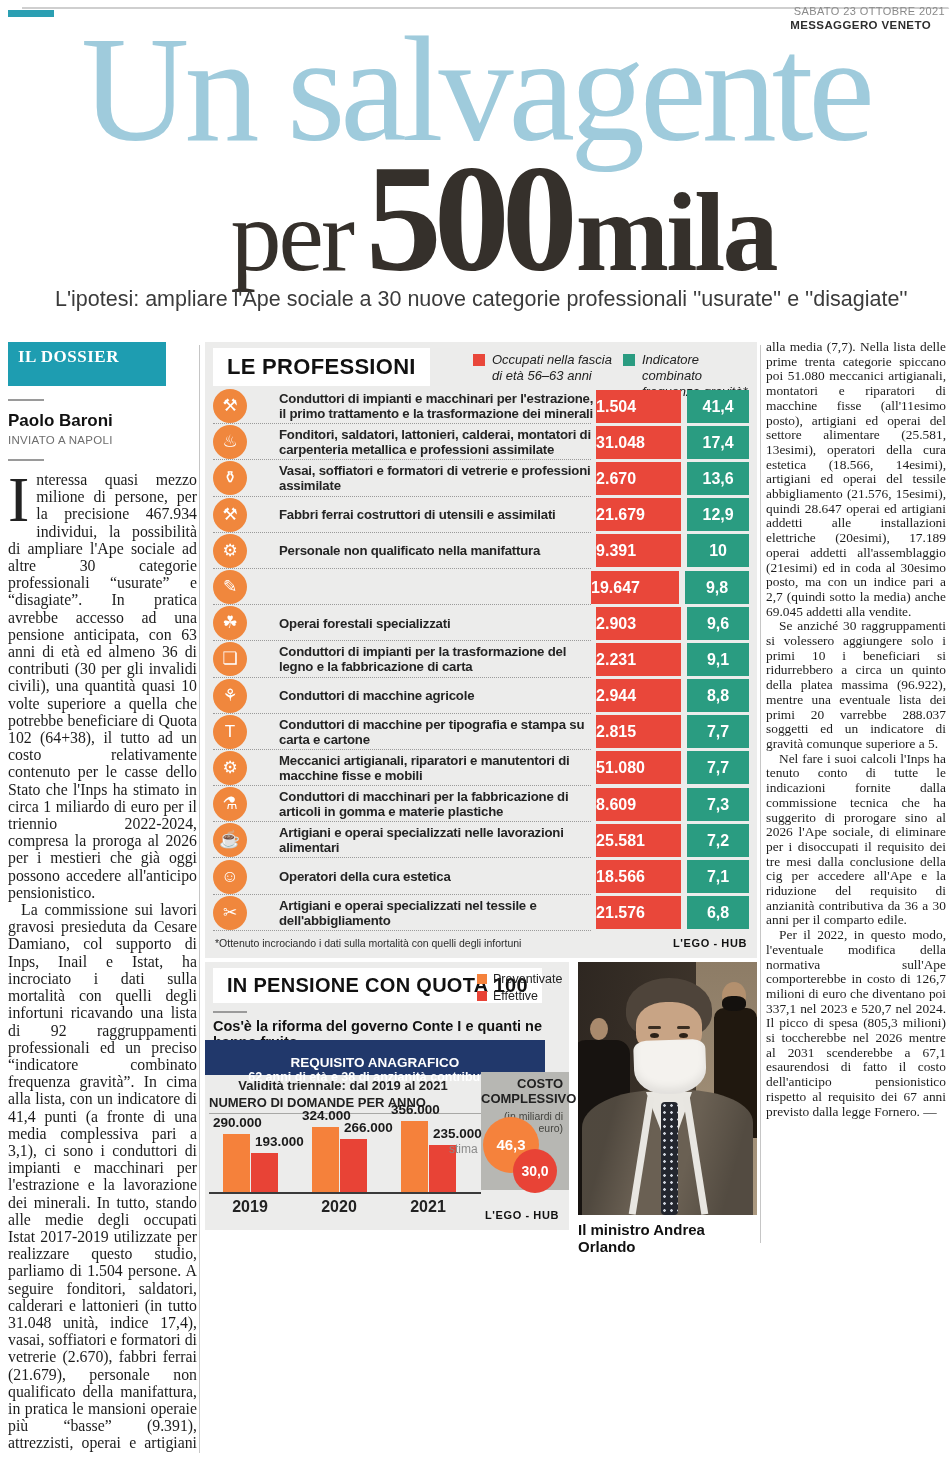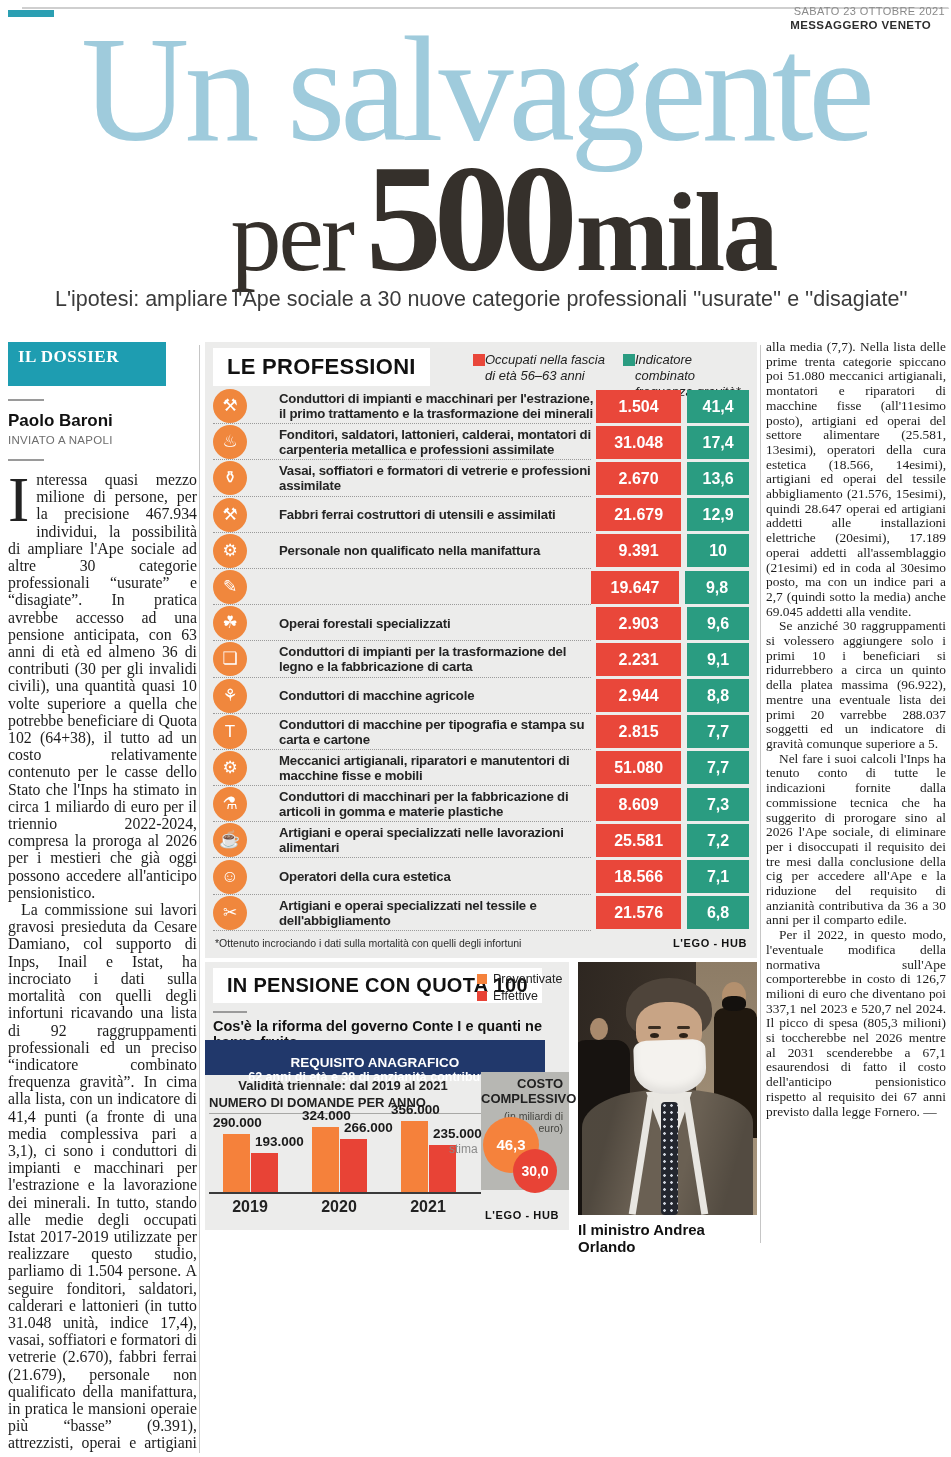--- a/index.html
+++ b/index.html
@@ -40,34 +40,34 @@
            padding:3px 7px 0 0;color:#222;}
 
   
   #right-col{position:absolute;left:766px;top:340px;width:180px;height:902px;overflow:hidden;}
   #right-col .art{font-size:13.4px;line-height:14.7px;}
 
   
   #prof{position:absolute;left:205px;top:342px;width:552px;height:616px;background:#ececeb;}
   .chart-title{position:absolute;left:8px;top:6px;background:#fff;padding:6px 14px;
                font-size:22px;font-weight:700;letter-spacing:.3px;color:#111;}
-  .leg{position:absolute;display:flex;font-size:13px;font-style:italic;color:#222;line-height:1.22;}
+  .leg{position:absolute;display:flex;gap:7px;font-size:13px;font-style:italic;color:#222;line-height:1.22;}
   .leg .sq{width:12px;height:12px;margin-top:2px;flex:none;}
   #leg-occ{left:268px;top:10px;width:140px;}
   #leg-ind{left:418px;top:10px;width:130px;}
   .sq-red{background:#e9473a;} .sq-green{background:#2a9c81;}
   .sq-orange{background:#f5823c;} .sq-red2{background:#e84336;}
   #prof-rows{position:absolute;left:8px;top:46px;width:536px;}
   .prow{position:relative;height:36.2px;display:flex;align-items:center;}
   .dotline{position:absolute;left:0;bottom:0;width:378px;border-bottom:1.6px dotted #9a9a9a;}
   .p-icon{width:34px;height:34px;border-radius:50%;background:#f0873d;color:#fff;font-size:17px;
           text-align:center;line-height:34px;flex:none;margin-right:10px;}
   .p-label{width:328px;font-size:13.2px;font-weight:700;line-height:1.15;color:#242424;letter-spacing:-.2px;margin-left:22px;}
   .p-occ{margin-left:auto;width:88px;height:33px;background:#e9473a;color:#fff;font-weight:700;font-size:16px;
-         text-align:center;line-height:33px;}
+         line-height:33px;}
   .p-ind{width:64px;height:33px;background:#2a9c81;color:#fff;font-weight:700;font-size:16px;
          text-align:center;line-height:33px;margin-left:6px;}
   .footnote{position:absolute;left:10px;bottom:9px;font-size:10.5px;color:#2c2c2c;}
   .credit{position:absolute;right:10px;bottom:9px;font-size:11px;font-weight:700;letter-spacing:.6px;color:#111;}
 
   
   #quota{position:absolute;left:205px;top:962px;width:364px;height:268px;background:#ececeb;}
   #quota .chart-title{font-size:20px;}
   #q-legend{position:absolute;left:272px;top:10px;font-size:12.5px;color:#222;}
   #q-legend .leg-row{display:flex;align-items:center;gap:6px;margin-bottom:3px;}

